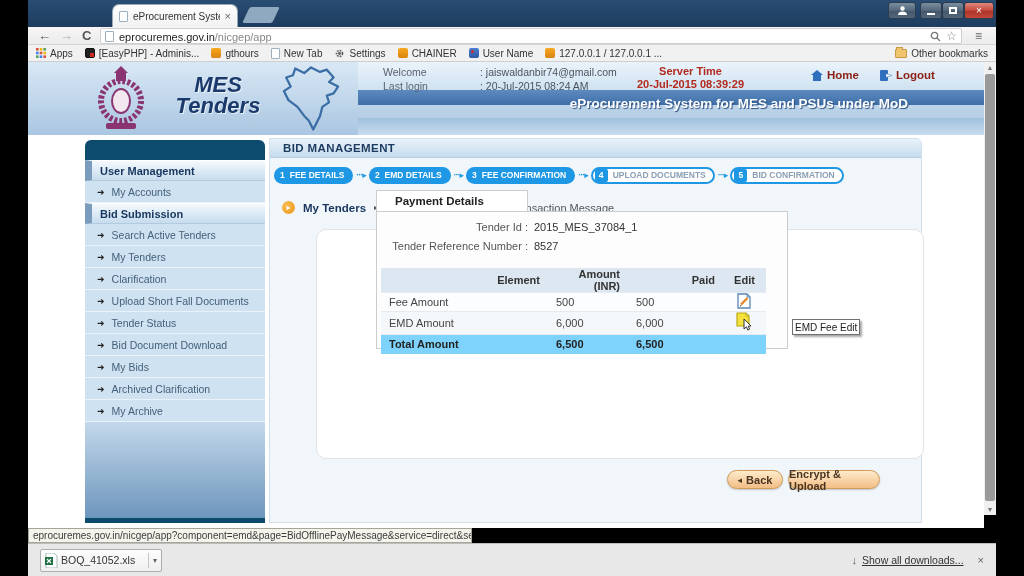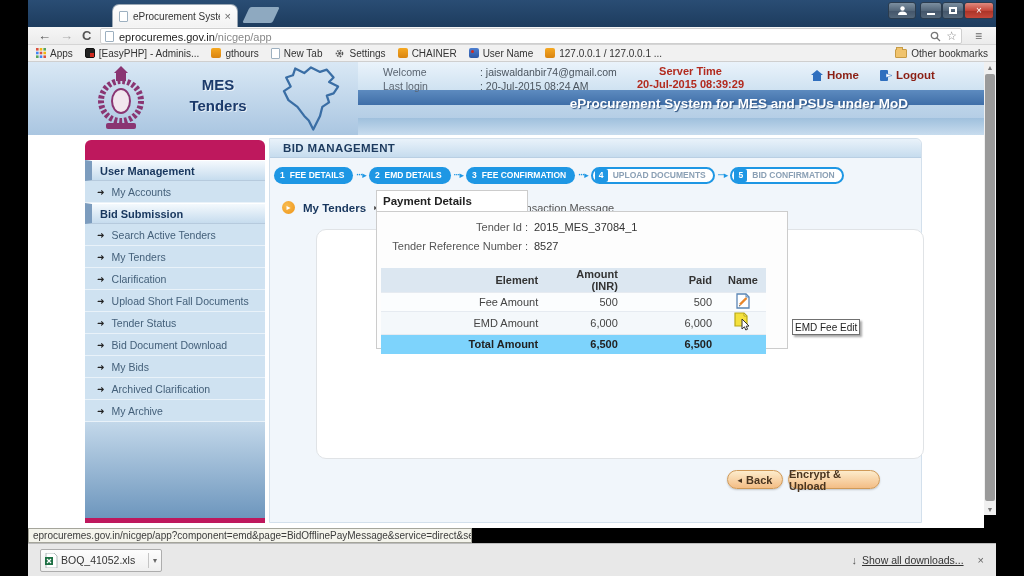--- a/index.html
+++ b/index.html
@@ -49,30 +49,30 @@
                 background:linear-gradient(#d9e8f5,#aac6e1); overflow:hidden; }
   .hdr-right-top { position:absolute; left:330px; top:0; width:626px; height:28px;
                    background:linear-gradient(#eaf3fb,#cfe2f1); }
   .hdr-band { position:absolute; left:330px; top:28px; width:626px; height:15px;
               background:linear-gradient(#5d8bbf,#3f6ea8); color:#fff; font-weight:bold;
               font-size:13.5px; text-align:right; line-height:28px; padding-right:76px;
               text-shadow:1px 1px 1px #2a4f7e; }
   .hdr-band-sub { position:absolute; left:330px; top:56px; width:626px; height:17px;
                   background:linear-gradient(#9fc0dd,#c8dcee); }
   .logo-text { position:absolute; left:130px; top:12px; width:120px; text-align:center;
-               color:#1b3a6b; font-weight:bold; font-size:15px; line-height:21px;
-               text-shadow:1px 1px 0 #ffffffaa; }
+               color:#1b3a6b; font-weight:bold; font-size:22px; line-height:21px;
+               text-shadow:1px 1px 0 #ffffffaa;font-style:italic; }
   .welc-lbl { font-size:10.5px; color:#5a6470; line-height:14px; }
   .welc-val { font-size:10.5px; color:#4a545e; line-height:14px; }
   .server { text-align:center; color:#b22a1e; font-weight:bold; font-size:11px; line-height:13px; }
   .hdrlink { display:flex; align-items:center; gap:4px; font-size:11.5px; font-weight:bold; color:#8b1f14; cursor:pointer; }
 
   
   .viewport { left:28px; top:62px; width:956px; height:466px; background:#fff; }
-  .sidebar { left:57px; top:78px; width:180px; height:383px; background:#be185d; border-radius:6px 6px 0 0; overflow:hidden; }
+  .sidebar { left:57px; top:78px; width:180px; height:383px; background:#0c4a6e; border-radius:6px 6px 0 0; overflow:hidden; }
   .sb-pad { height:20px; }
   .sb-header { height:21px; background:linear-gradient(#f4f9fd,#c6dcee); border-left:7px solid #7c9cbe;
                display:flex; align-items:center; padding-left:8px; font-size:11px; font-weight:bold; color:#17365d;
                border-top:1px solid #fff; border-bottom:1px solid #b6cadd; }
   .sb-item { height:22px; display:flex; align-items:center; gap:7px; padding-left:12px;
              font-size:10.5px; color:#44607a; border-bottom:1px solid #e9f2f9; cursor:pointer; background:#cfe2f1; }
   .sb-arrow { font-size:9px; color:#222; font-weight:bold; }
   .sb-footer { height:96px; background:linear-gradient(#c3d8ea,#6d96bd); }
 
   .content { left:241px; top:76px; width:653px; height:385px; background:#f1f6fb; border:1px solid #d3e0ec; border-radius:0 6px 0 0; }
@@ -93,29 +93,29 @@
   .crumb-ico { width:13px; height:13px; border-radius:50%; background:radial-gradient(circle at 35% 35%,#f8bc51,#ef9416);
                color:#fff; font-size:8px; display:flex; align-items:center; justify-content:center; }
   .crumb-main { font-size:11.5px; font-weight:bold; color:#17365d; }
   .crumb-sep { font-size:8px; color:#555; }
   .crumb { font-size:11px; color:#555; }
 
   .card { position:absolute; left:46px; top:90px; width:608px; height:230px; background:#fff;
           border:1px solid #e0e3e6; border-radius:10px; }
   .fieldset { position:absolute; left:106px; top:72px; width:412px; height:138px; border:1px solid #cccccc; background:#fdfdfd; }
   .legend { position:absolute; left:106px; top:51px; width:152px; height:22px; background:#fff;
-            border:1px solid #cccccc; font-size:11.5px; font-weight:bold; color:#222; line-height:20px; padding-left:6px; }
+            border:1px solid #cccccc; font-size:11.5px; font-weight:bold; color:#222; line-height:20px; padding-left:18px; }
   .trow { position:absolute; display:flex; }
   .tlabel { width:112px; text-align:right; font-size:11px; color:#555; }
   .tval { margin-left:6px; font-size:11px; color:#333; }
 
   .paytable { position:absolute; left:111px; top:129px; width:385px; border-collapse:collapse; font-size:11px; }
   .paytable th { background:#dce7f1; color:#333; font-weight:bold; height:19px; padding:0 8px; text-align:right; }
   .paytable th.c { text-align:center; }
-  .paytable td { height:19px; padding:0 8px; text-align:right; color:#444; border-top:1px solid #e6ebf1; }
+  .paytable td { height:19px; padding:0 8px; text-align:left; color:#444; border-top:1px solid #e6ebf1; }
   .paytable td.c { text-align:center; padding:0 2px; }
   .paytable tr.r0 { background:#fbfdfe; }
   .paytable tr.r1 { background:#f4f8fb; }
   .paytable tr.total td { font-weight:bold; color:#222; background:#7dd3fc; }
   .col-el { width:167px; } .col-am { width:80px; } .col-pd { width:95px;margin-top:36px; } .col-ed { width:43px; }
 
   .tooltip { position:absolute; left:522px; top:180px; height:16px; background:#fefefe;
              border:1px solid #707070; box-shadow:2px 2px 2px rgba(0,0,0,.35);
              font-size:10px; color:#222; line-height:15px; padding:0 2px; white-space:nowrap; }
 
@@ -397,21 +397,21 @@
         <span class="tlabel" style="width:147px;">Tender Reference Number :</span>
         <span class="tval">8527</span>
       </div>
 
       <table class="paytable">
         <tbody>
             <tr>
           <th class="col-el">Element</th>
           <th class="col-am">Amount (INR)</th>
           <th class="col-pd">Paid</th>
-          <th class="col-ed c">Name</th>
+          <th class="col-ed c">Edit</th>
         </tr>
         <tr class="r0">
           <td>Fee Amount</td>
           <td>500</td>
           <td>500</td>
           <td class="c">
             <svg width="15" height="16" viewBox="0 0 15 16">
               <path d="M1 1 L10 1 L13 4 L13 15 L1 15 Z" fill="#fff" stroke="#5b86b5" stroke-width="1.3"></path>
               <path d="M10 1 L10 4 L13 4 Z" fill="#cfe0ef" stroke="#5b86b5" stroke-width="1"></path>
               <line x1="4" y1="11.5" x2="10.5" y2="5" stroke="#e8862a" stroke-width="2.4"></line>

